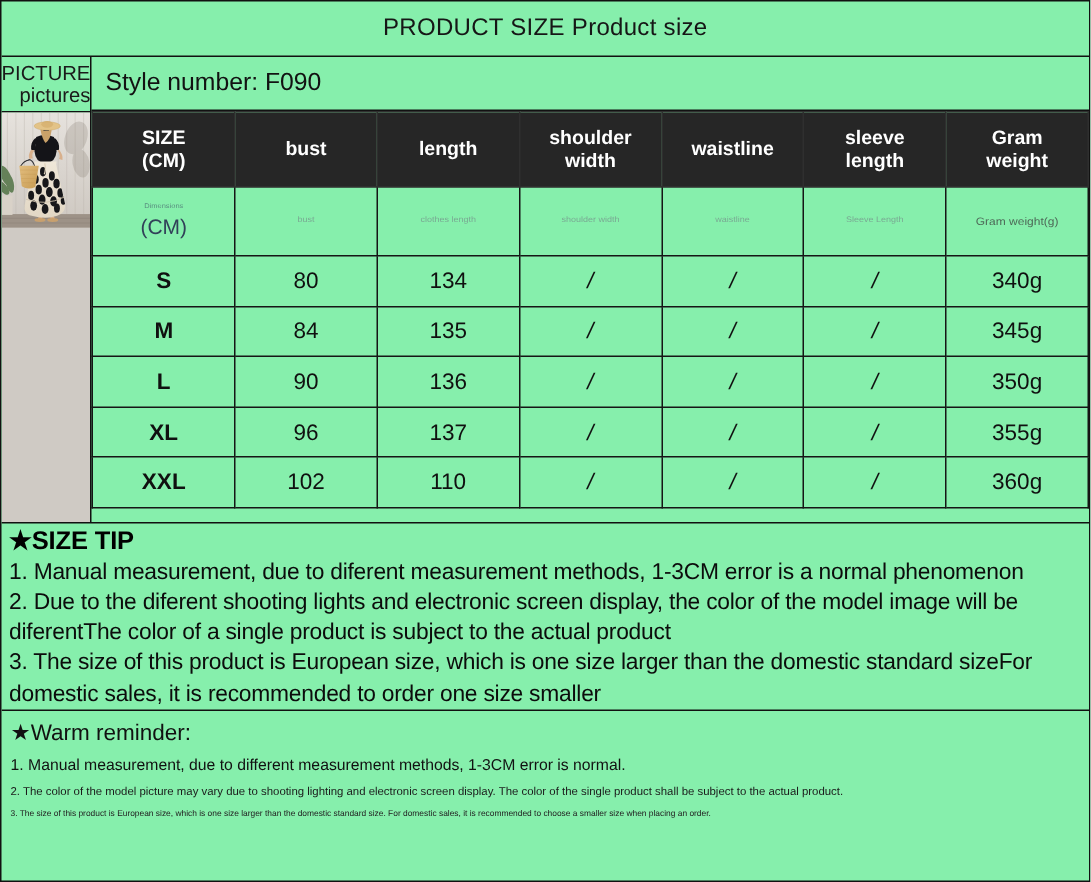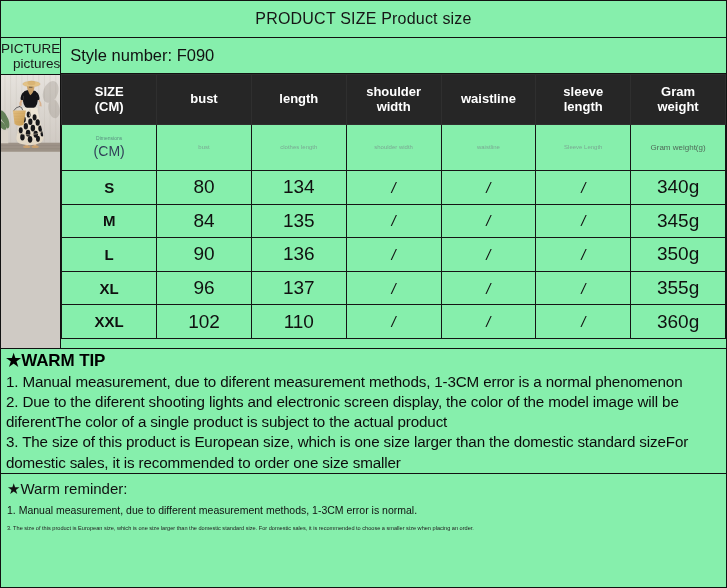--- a/index.html
+++ b/index.html
@@ -135,21 +135,21 @@
     margin-top: 2px;
     color: #23234a;
   }
   tr.faint-row td.gram-cell .tiny {
     font-size: 8px;
     opacity: 0.75;
     color: #3a3a3a;
   }
   tbody.body-rows td {
     height: 32.6px;
-    font-size: 19px;
+    font-size: 15px;
     color: #101010;
   }
   tbody.body-rows td.sz {
     font-weight: bold;
     font-size: 15px;
   }
   tbody.body-rows td.slash {
     font-style: italic;
     font-size: 15px;
   }
@@ -427,25 +427,26 @@
               <td class="slash">/</td>
               <td class="slash">/</td>
               <td>360g</td>
             </tr>
           </tbody>
       </table>
     </div>
   </div>
 
   <div class="warm-block">
-    <div class="warm-title">★WARM TIP</div>
+    <div class="warm-title">★SIZE TIP</div>
     <div class="warm-line">1. Manual measurement, due to diferent measurement methods, 1-3CM error is a normal phenomenon</div>
     <div class="warm-line">2. Due to the diferent shooting lights and electronic screen display, the color of the model image will be diferentThe color of a single product is subject to the actual product</div>
     <div class="warm-line">3. The size of this product is European size, which is one size larger than the domestic standard sizeFor domestic sales, it is recommended to order one size smaller</div>
   </div>
 
   <div class="fine-block">
     <div class="fine-title">★Warm reminder:</div>
     <div class="fine-1">1. Manual measurement, due to different measurement methods, 1-3CM error is normal.</div>
+    <div class="fine-2">2. The color of the model picture may vary due to shooting lighting and electronic screen display. The color of the single product shall be subject to the actual product.</div>
     <div class="fine-3">3. The size of this product is European size, which is one size larger than the domestic standard size. For domestic sales, it is recommended to choose a smaller size when placing an order.</div>
   </div>
 
 </div>
 
 </body></html>

